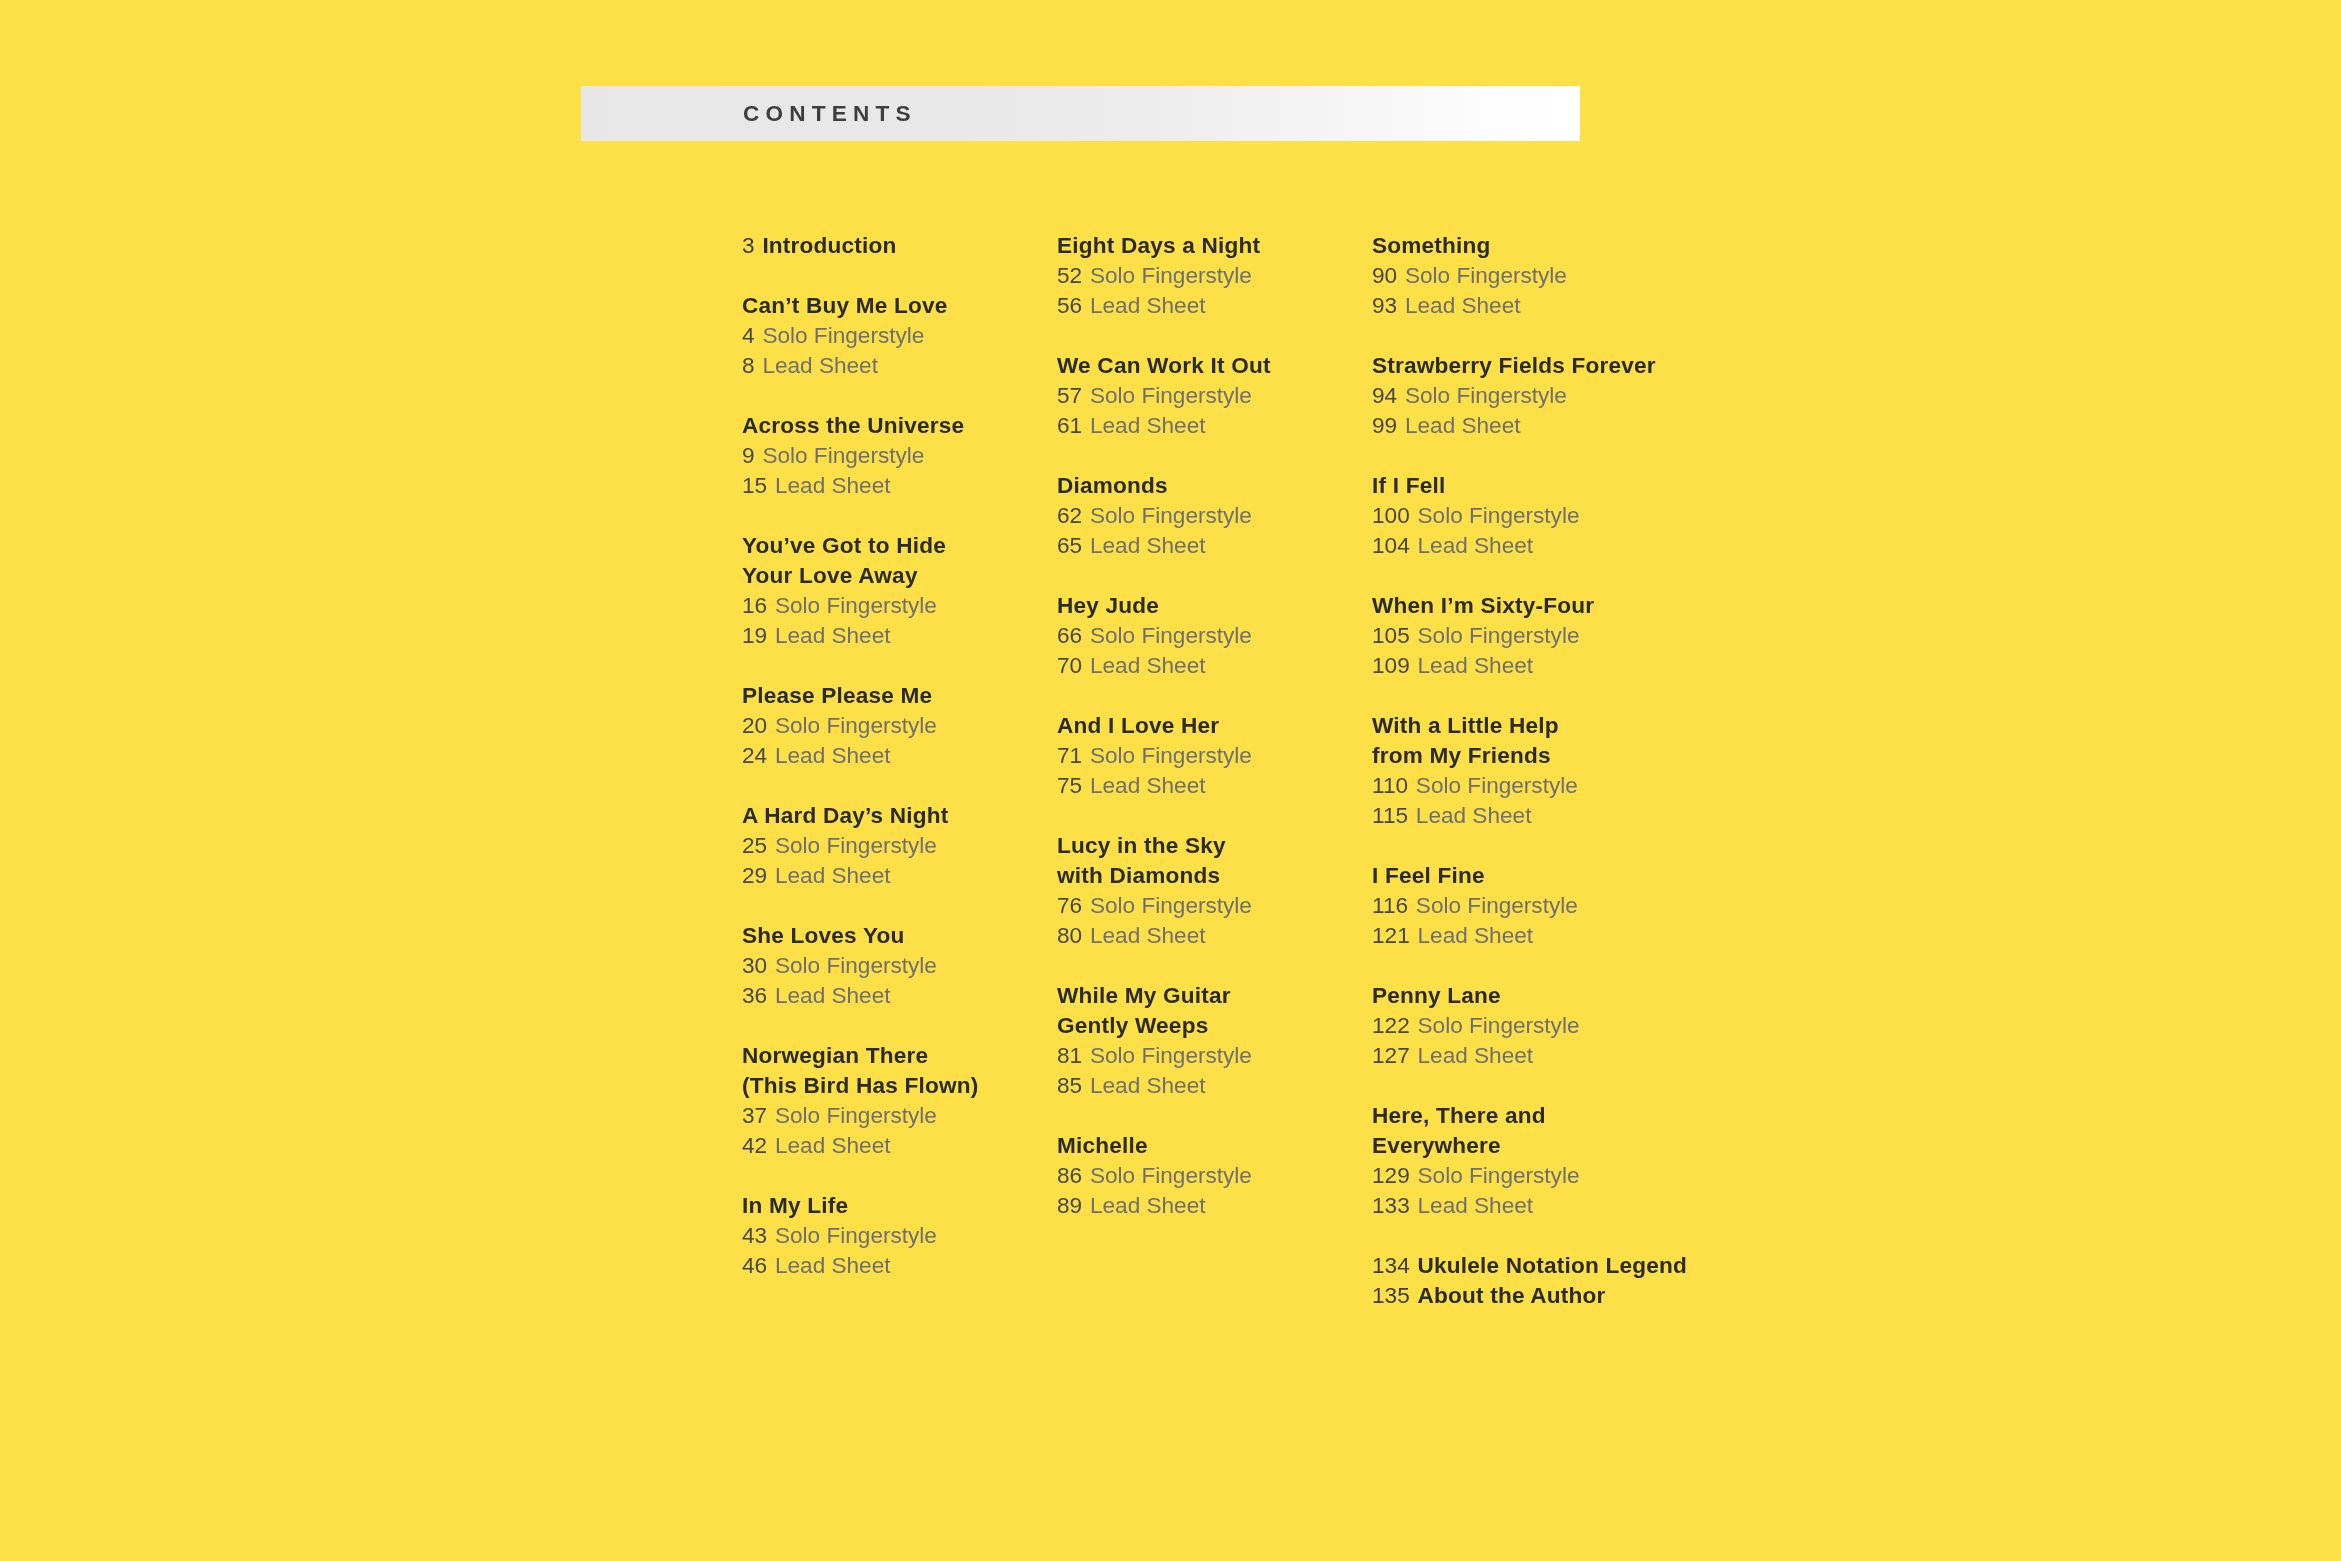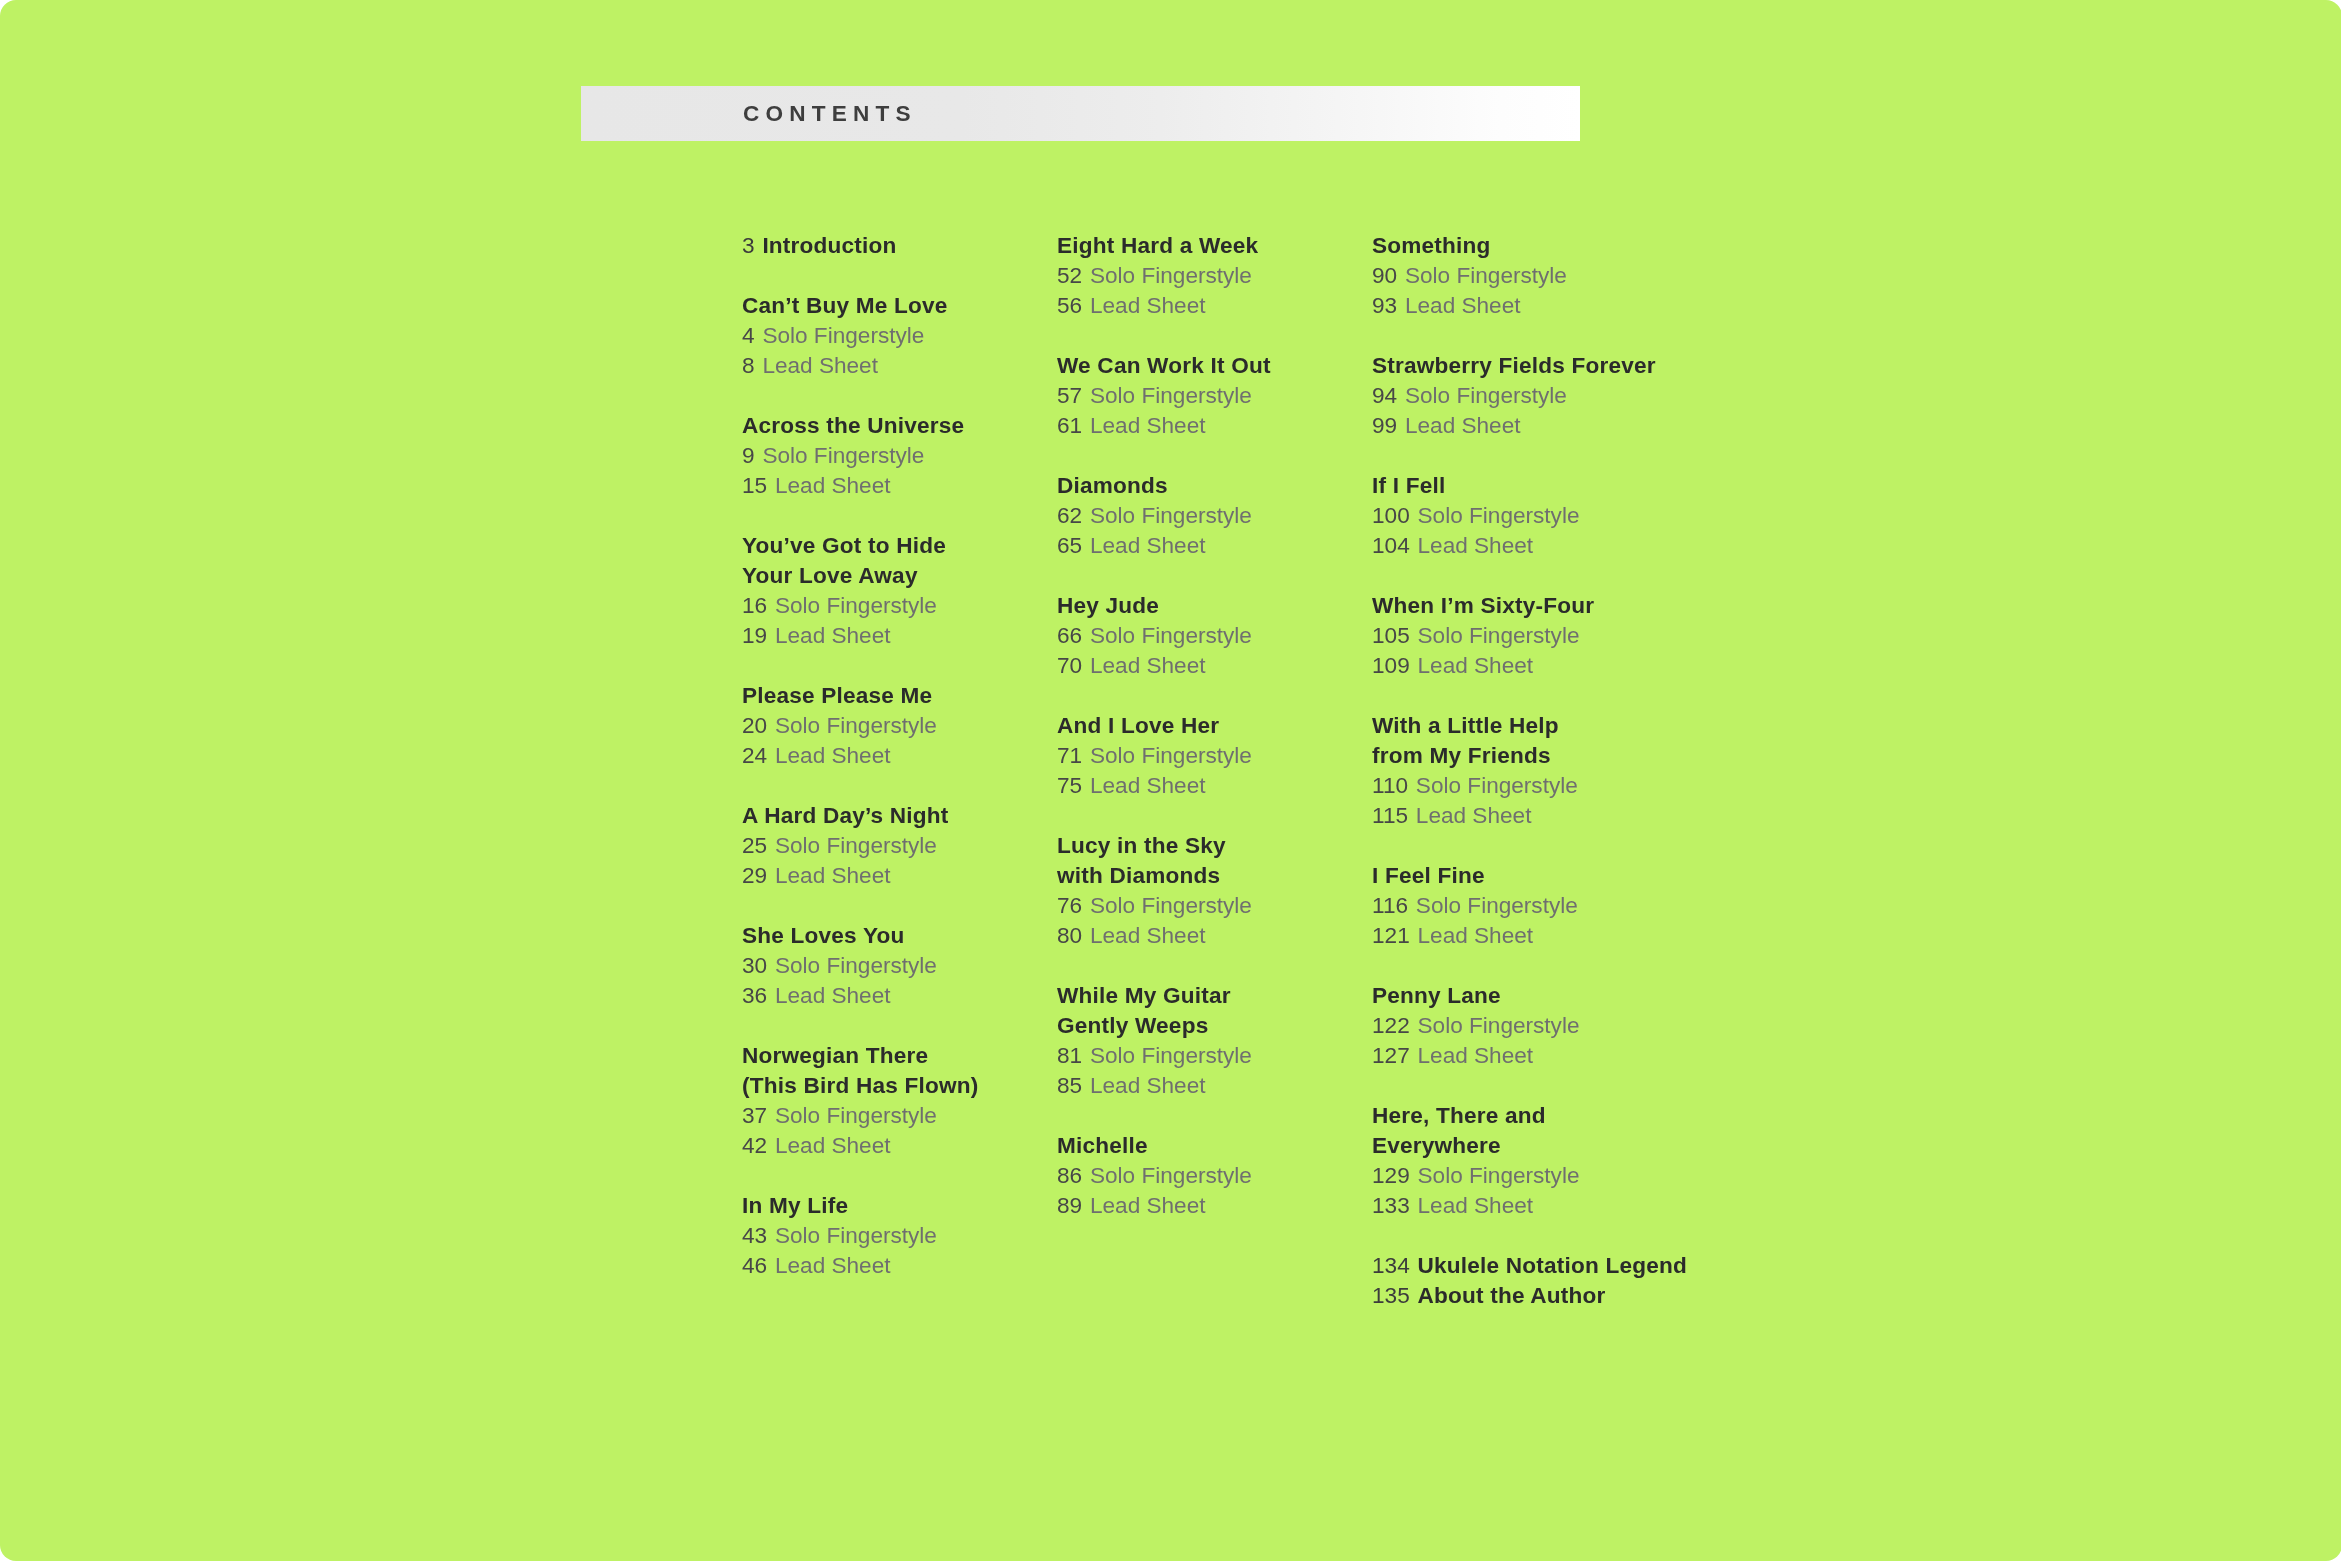--- a/index.html
+++ b/index.html
@@ -10,22 +10,21 @@
   body {
     width: 2342px;
     height: 1561px;
     position: relative;
     font-family: "Liberation Sans", "DejaVu Sans", sans-serif;
     overflow: hidden;
   }
   .page {
     position: absolute;
     inset: 0;
-    background: #bef264;
-    border-radius: 16px;
+    background: #fde047;
   }
   .header-bar {
     position: absolute;
     left: 581px;
     top: 86px;
     width: 999px;
     height: 55px;
     background: linear-gradient(90deg,
       #e7e7e7 0%, #e8e8e8 38%, #ededed 58%,
       #f6f6f6 78%, #fdfdfd 92%, #ffffff 100%);
@@ -140,21 +139,21 @@
           <span class="entry"><span class="num">42</span><span class="label">Lead Sheet</span></span>
         </div>
         <div class="toc-group">
           <span class="title-line">In My Life</span>
           <span class="entry"><span class="num">43</span><span class="label">Solo Fingerstyle</span></span>
           <span class="entry"><span class="num">46</span><span class="label">Lead Sheet</span></span>
         </div>
       </div>
       <div class="toc-column">
         <div class="toc-group">
-          <span class="title-line">Eight Hard a Week</span>
+          <span class="title-line">Eight Days a Night</span>
           <span class="entry"><span class="num">52</span><span class="label">Solo Fingerstyle</span></span>
           <span class="entry"><span class="num">56</span><span class="label">Lead Sheet</span></span>
         </div>
         <div class="toc-group">
           <span class="title-line">We Can Work It Out</span>
           <span class="entry"><span class="num">57</span><span class="label">Solo Fingerstyle</span></span>
           <span class="entry"><span class="num">61</span><span class="label">Lead Sheet</span></span>
         </div>
         <div class="toc-group">
           <span class="title-line">Diamonds</span>

